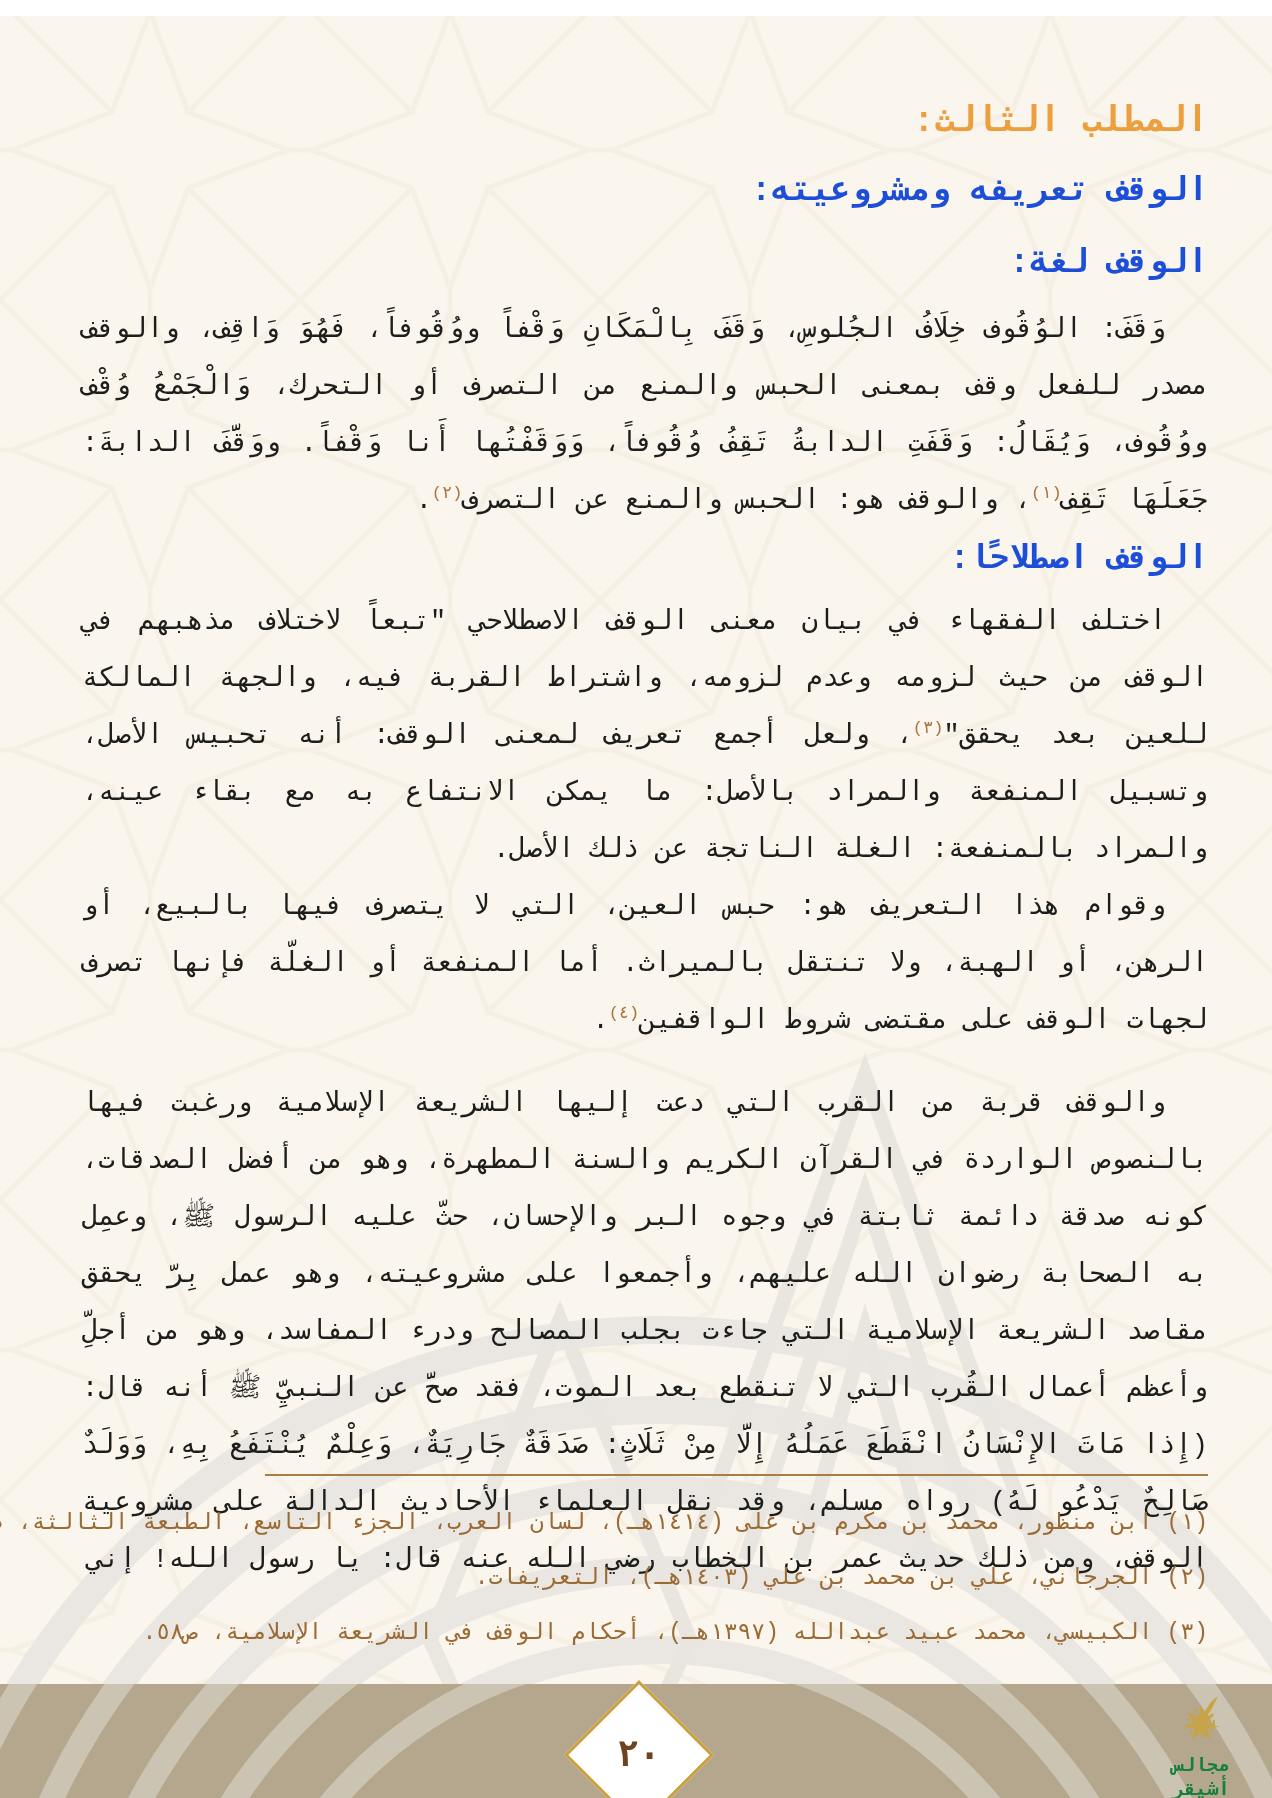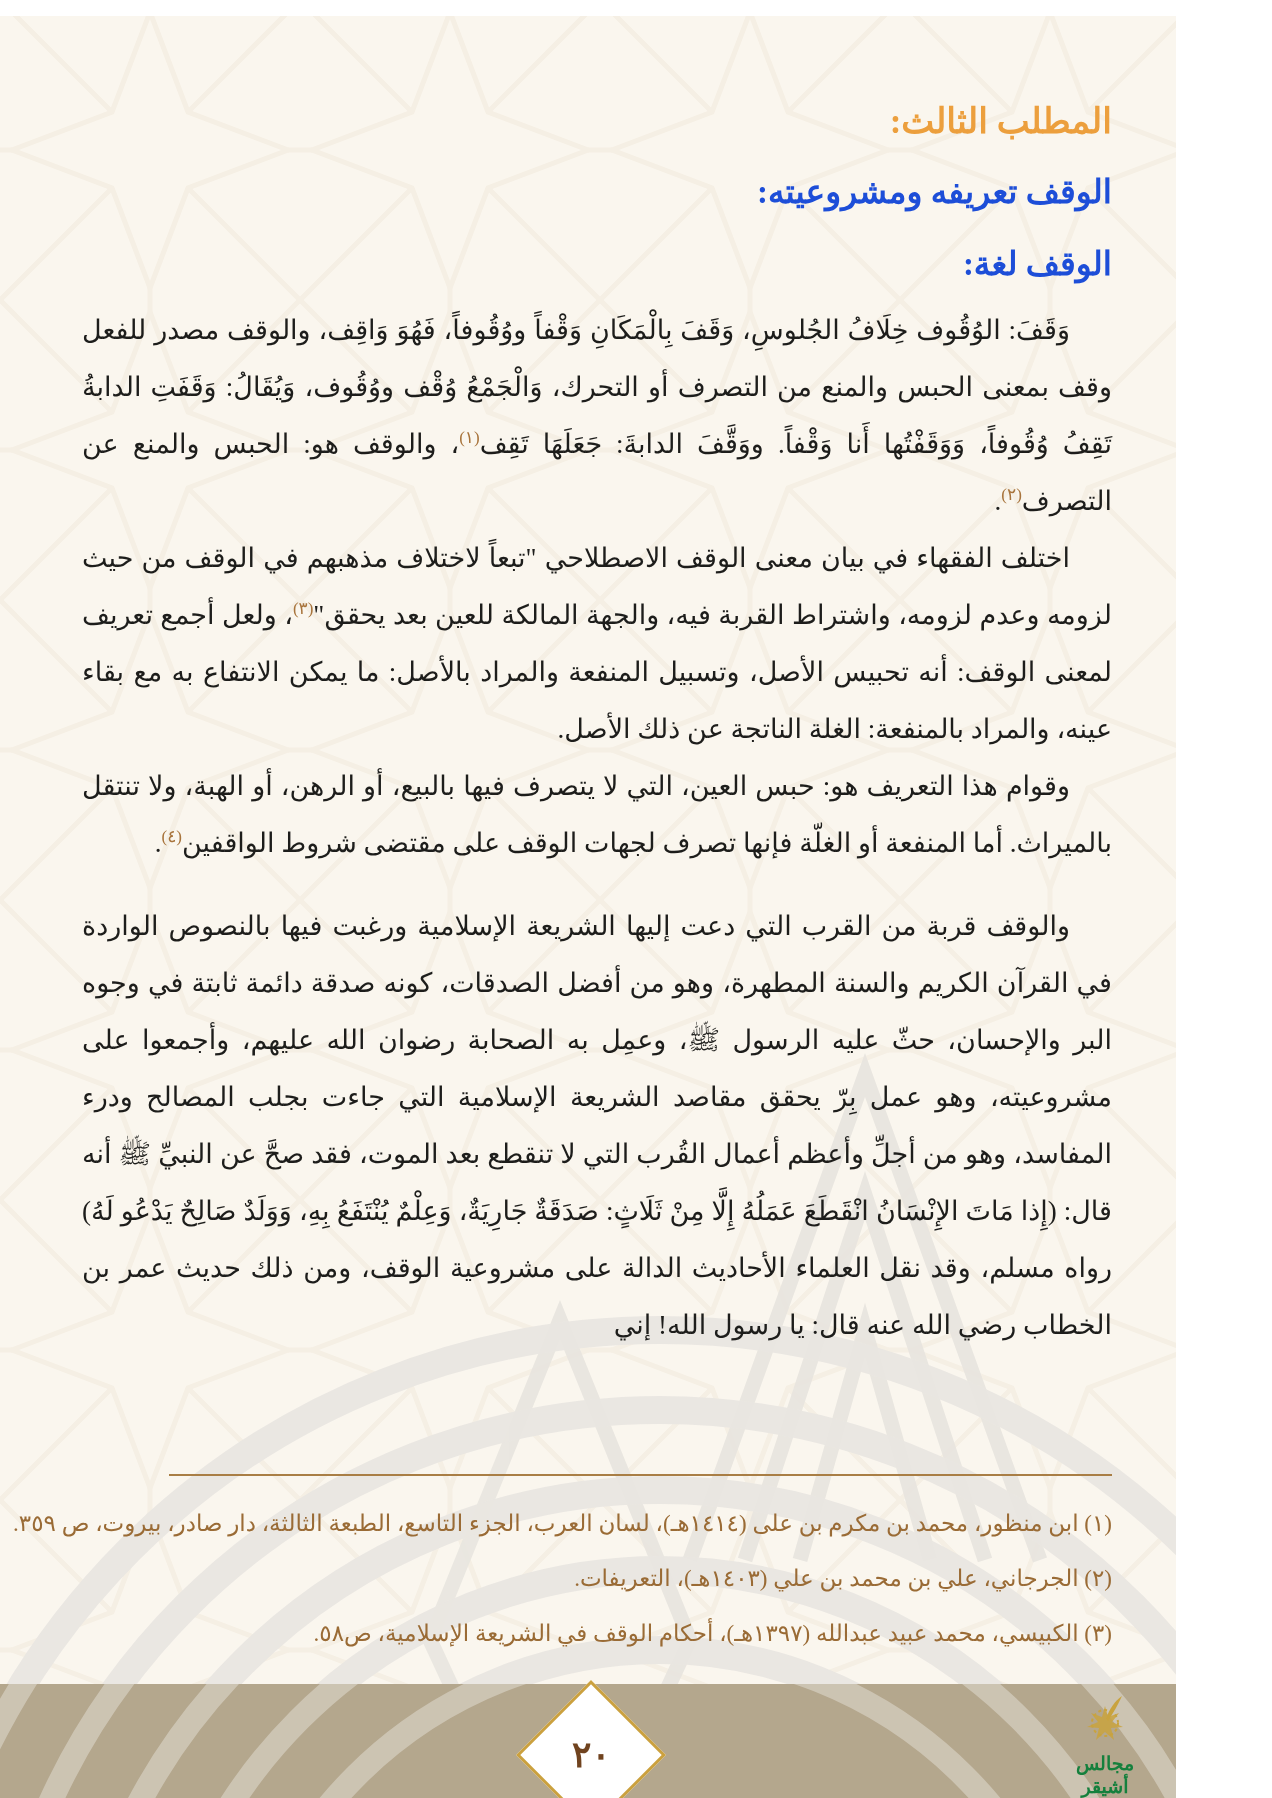--- a/index.html
+++ b/index.html
@@ -1,21 +1,21 @@
 <!DOCTYPE html>
 <html lang="ar"><head>
 <meta charset="utf-8">
 <style>
   html,body{margin:0;padding:0;background:#ffffff;}
   .page{
     position:relative;
-    width:1176px;height:1798px;
+    width:1272px;height:1798px;
     background:#faf6ee;
     overflow:hidden;
-    font-family:Liberation Serif, serif;
+    font-family:Liberation Mono, monospace;
     direction:rtl;
   }
   .top-strip{position:absolute;top:0;left:0;right:0;height:16px;background:#ffffff;z-index:2;}
   .bg-pattern{position:absolute;top:0;left:0;z-index:0;}
   .watermark{position:absolute;top:0;left:0;z-index:1;pointer-events:none;}
   .content{
     position:absolute;top:100px;right:64px;left:82px;z-index:3;
     color:#1d1d1b;
   }
   .h-orange{
@@ -103,20 +103,21 @@
 
   <div class="top-strip"></div>
 
   <div class="content">
     <h1 class="h-orange">المطلب الثالث:</h1>
     <h2 class="h-brown">الوقف تعريفه ومشروعيته:</h2>
     <h3 class="h-brown tight">الوقف لغة:</h3>
     <div>
         <p class="body-par"><span>وَقَفَ: الوُقُوف خِلَافُ الجُلوسِ، وَقَفَ بِالْمَكَانِ وَقْفاً ووُقُوفاً، فَهُوَ وَاقِف، والوقف مصدر للفعل وقف بمعنى الحبس والمنع من التصرف أو التحرك، وَالْجَمْعُ وُقْف ووُقُوف، وَيُقَالُ: وَقَفَتِ الدابةُ تَقِفُ وُقُوفاً، وَوَقَفْتُها أَنا وَقْفاً. ووَقَّفَ الدابةَ: جَعَلَهَا تَقِف</span><span class="fn-ref">(١)</span><span>، والوقف هو: الحبس والمنع عن التصرف</span><span class="fn-ref">(٢)</span><span>.</span></p>
       </div>
+    <h3 class="h-brown mid">الوقف اصطلاحًا:</h3>
     <div>
         <p class="body-par"><span>اختلف الفقهاء في بيان معنى الوقف الاصطلاحي "تبعاً لاختلاف مذهبهم في الوقف من حيث لزومه وعدم لزومه، واشتراط القربة فيه، والجهة المالكة للعين بعد يحقق"</span><span class="fn-ref">(٣)</span><span>، ولعل أجمع تعريف لمعنى الوقف: أنه تحبيس الأصل، وتسبيل المنفعة والمراد بالأصل: ما يمكن الانتفاع به مع بقاء عينه، والمراد بالمنفعة: الغلة الناتجة عن ذلك الأصل.</span></p>
         <p class="body-par"><span>وقوام هذا التعريف هو: حبس العين، التي لا يتصرف فيها بالبيع، أو الرهن، أو الهبة، ولا تنتقل بالميراث. أما المنفعة أو الغلّة فإنها تصرف لجهات الوقف على مقتضى شروط الواقفين</span><span class="fn-ref">(٤)</span><span>.</span></p>
         <p class="body-par gap-before"><span>والوقف قربة من القرب التي دعت إليها الشريعة الإسلامية ورغبت فيها بالنصوص الواردة في القرآن الكريم والسنة المطهرة، وهو من أفضل الصدقات، كونه صدقة دائمة ثابتة في وجوه البر والإحسان، حثّ عليه الرسول ﷺ، وعمِل به الصحابة رضوان الله عليهم، وأجمعوا على مشروعيته، وهو عمل بِرّ يحقق مقاصد الشريعة الإسلامية التي جاءت بجلب المصالح ودرء المفاسد، وهو من أجلِّ وأعظم أعمال القُرب التي لا تنقطع بعد الموت، فقد صحَّ عن النبيِّ ﷺ أنه قال: (إِذا مَاتَ الإِنْسَانُ انْقَطَعَ عَمَلُهُ إِلَّا مِنْ ثَلَاثٍ: صَدَقَةٌ جَارِيَةٌ، وَعِلْمٌ يُنْتَفَعُ بِهِ، وَوَلَدٌ صَالِحٌ يَدْعُو لَهُ) رواه مسلم، وقد نقل العلماء الأحاديث الدالة على مشروعية الوقف، ومن ذلك حديث عمر بن الخطاب رضي الله عنه قال: يا رسول الله! إني</span></p>
       </div>
   </div>
 
   <div class="footnotes">
     <div class="fn-sep"></div>
     <div class="fn-list">

